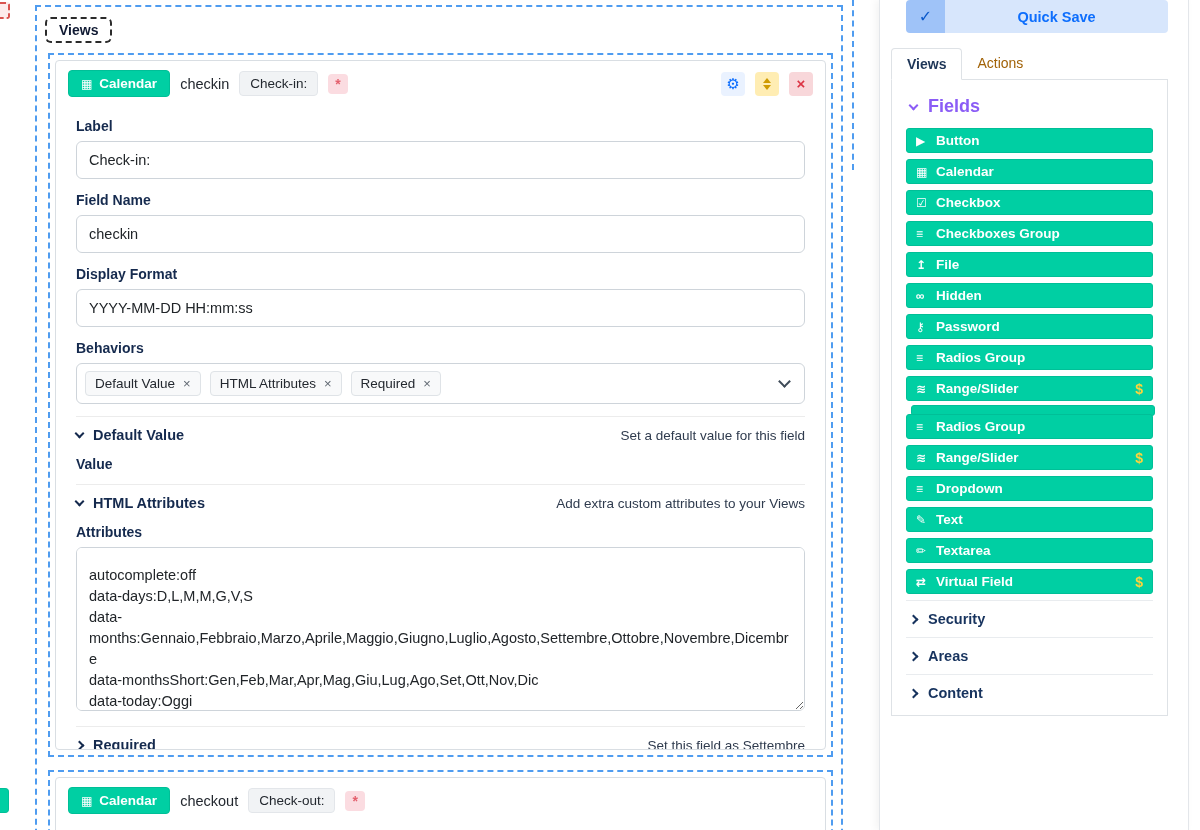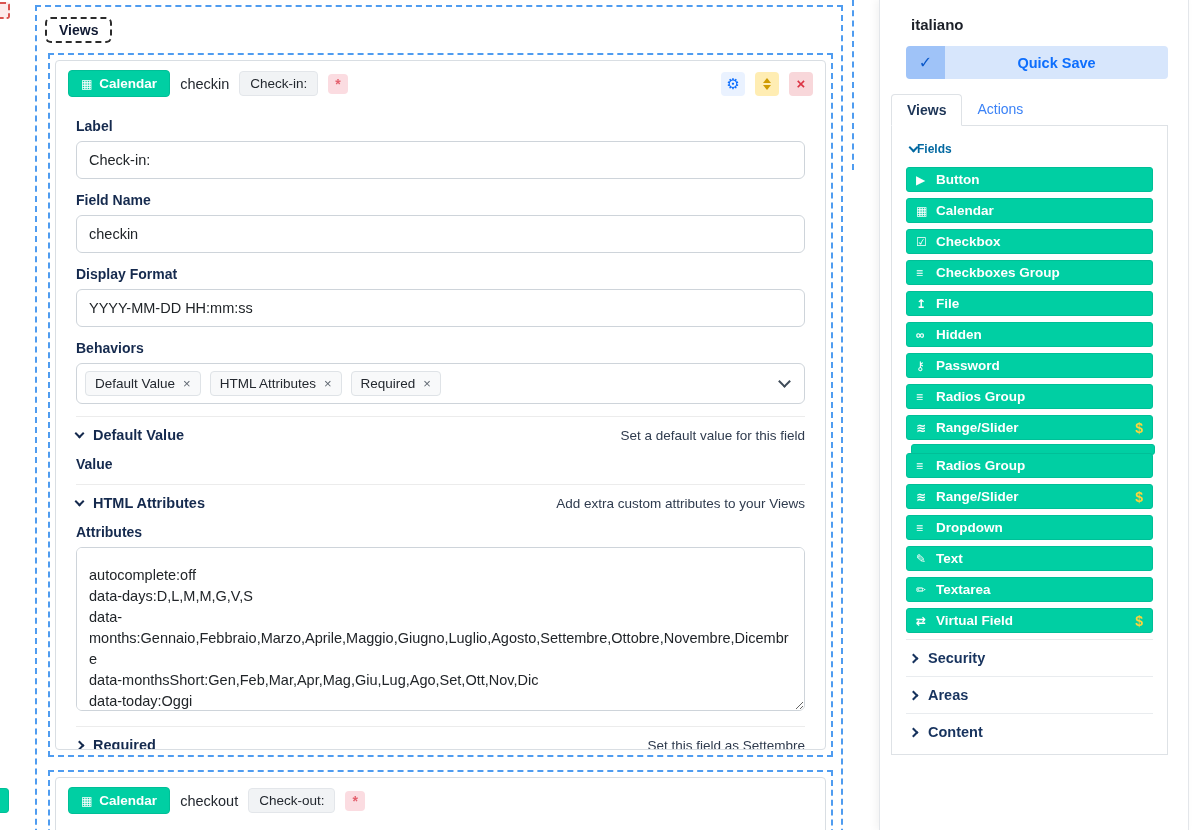--- a/index.html
+++ b/index.html
@@ -83,27 +83,27 @@
     border-left:1px solid #e3e6ea; border-right:1px solid #e3e6ea;
     box-shadow:-3px 0 8px rgba(0,0,0,.05); }
   .sb-title { margin:16px 0 13px 31px; font-weight:700; font-size:15px; color:#1d2129; }
   .quick-save { margin-left:26px; width:262px; height:33px; display:flex;
     border-radius:4px; overflow:hidden; cursor:pointer; }
   .qs-check { width:39px; background:#9fc3f8; display:flex; align-items:center;
     justify-content:center; color:#0a58ca; font-weight:700; font-size:16px; }
   .qs-label { flex:1; background:#d7e6fc; color:#0d6efd; font-weight:700; font-size:14.5px;
     display:flex; align-items:center; justify-content:center; }
   .tabs { display:flex; margin:15px 0 0 11px; width:277px; border-bottom:1px solid #dee2e6; }
-  .tab { padding:7px 15px; font-size:14px; color:#3b82f6; cursor:pointer; margin-bottom:-1px; }
+  .tab { padding:7px 15px; font-size:14px; color:#a16207; cursor:pointer; margin-bottom:-1px; }
   .tab.active { background:#fff; border:1px solid #dee2e6; border-bottom:1px solid #fff;
     border-radius:4px 4px 0 0; font-weight:700; color:#1d3557; }
   .panel { margin-left:11px; width:277px; border:1px solid #dee2e6; border-top:none;
     padding:12px 14px 4px; }
-  .acc-head { display:flex; align-items:center; padding:4px 4px 11px;
-    font-weight:700; font-size:12px; color:#0369a1; cursor:pointer; }
+  .acc-head { display:flex; align-items:center; gap:11px; padding:4px 4px 11px;
+    font-weight:700; font-size:18px; color:#8b5cf6; cursor:pointer; }
   .fbtn-wrap { margin-bottom:6px; position:relative; }
   .fbtn-wrap.has-ghost { margin-top:13px; }
   .fbtn-wrap.has-ghost::before { content:""; position:absolute; top:-9px; left:5px; right:-2px;
     height:9px; background:#00cfa3; border:1px solid #00bf97; border-radius:3px; }
   .fbtn { position:relative; width:100%; height:25px; display:flex; align-items:center;
     background:#00cfa3; border:1px solid #00bf97; border-radius:3px; color:#fff;
     font-weight:700; font-size:13.5px; padding:0 9px; cursor:pointer; font-family:inherit; }
   .fbicon { width:20px; font-size:12px; text-align:left; }
   .fbdollar { margin-left:auto; color:#ffd43b; font-weight:800; font-size:14px; }
   .acc-row { display:flex; align-items:center; gap:11px; padding:10px 4px;
@@ -223,21 +223,20 @@
         </span>
         <span class="fname">checkout</span>
         <span class="ftag">Check-out:</span>
         <span class="freq">*</span>
       </div>
     </div>
   </div>
 </div>
 
 <aside class="sidebar">
-  <div class="sb-title">italiano</div>
 
   <div class="quick-save">
     <span class="qs-check">✓</span>
     <span class="qs-label">Quick Save</span>
   </div>
 
   <div class="tabs">
 
   <div class="tab active">Views</div>
       <div class="tab">Actions</div>

